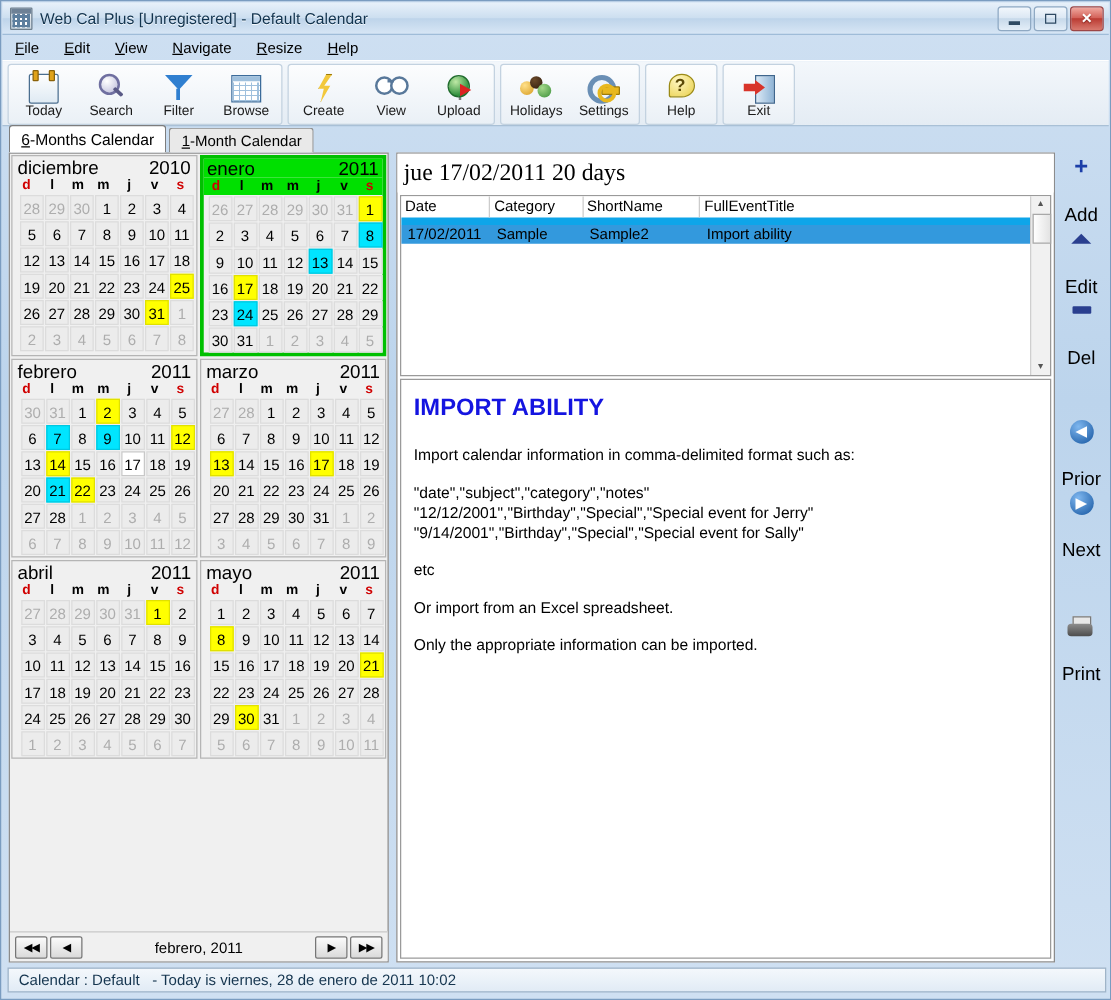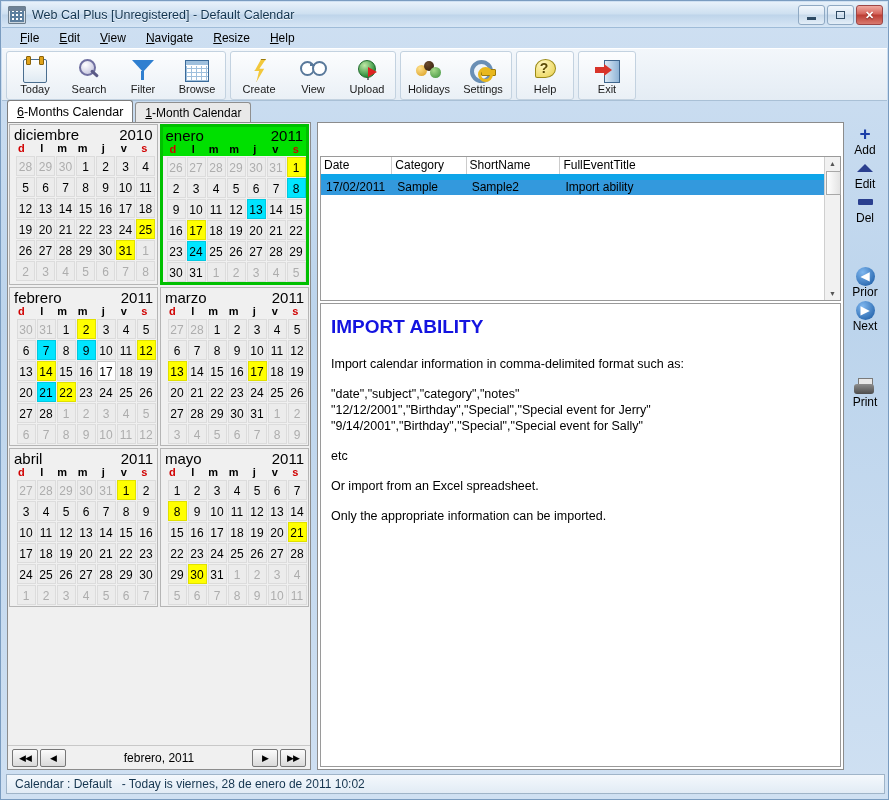--- a/index.html
+++ b/index.html
@@ -54,21 +54,21 @@
   .wbtn.close{
     border-color:#9d4646;
     background:linear-gradient(180deg,#f0a9a0 0%,#d4635a 45%,#bb3c33 50%,#d97a6f 100%);
   }
   .wmin{width:9px;height:3px;background:#2e4a63;margin-top:7px;}
   .wmax{width:9px;height:8px;border:1.5px solid #2e4a63;box-sizing:border-box;}
   .wclose{color:#fff;font-size:11px;font-weight:bold;line-height:1;text-shadow:0 1px 1px #7a1a12;}
   
   #menubar{
     position:absolute;left:1px;top:27px;width:885px;height:20px;
-    display:flex;align-items:center;padding-left:8px;box-sizing:border-box;
+    display:flex;align-items:center;box-sizing:border-box;
   }
   .menu-item{
     padding:2px 10px;font-size:12px;color:#000;cursor:default;
   }
   .menu-item u{text-decoration:underline;}
   
   #toolbar{
     position:absolute;left:1px;top:47px;width:885px;height:53px;
     background:linear-gradient(180deg,#f3f7fb 0%,#e4ecf4 100%);
     border-top:1px solid #ffffff;
@@ -253,21 +253,21 @@
   #rail{
     position:absolute;left:845px;top:121px;width:38px;height:648px;
     display:flex;flex-direction:column;align-items:center;
     background:transparent;
   }
   .rail-btn{
     width:36px;display:flex;flex-direction:column;align-items:center;
     cursor:default;margin-top:2px;
   }
   .rail-ico{height:20px;display:flex;align-items:center;justify-content:center;}
-  .rail-lbl{font-size:12px;color:#000;line-height:12px;}
+  .rail-lbl{font-size:15px;color:#000;line-height:12px;margin-top:23px;}
   .plus{color:#1b3ea8;font-size:19px;font-weight:bold;line-height:16px;}
   .minus{width:15px;height:6px;background:#2a3f8f;border-radius:1px;}
   .edithat{width:0;height:0;border-left:8px solid transparent;border-right:8px solid transparent;border-bottom:8px solid #2a3f8f;}
   .circ{
     width:19px;height:19px;border-radius:50%;
     background:radial-gradient(circle at 35% 28%,#7fb7ef,#13549f);
     color:#fff;font-size:12px;display:flex;align-items:center;justify-content:center;
     line-height:19px;
   }
   .printer{width:22px;height:16px;position:relative;}
@@ -869,20 +869,21 @@
       </div>
       <div id="navlabel">febrero, 2011</div>
       <div class="navgrp">
         <div class="navbtn">▶</div>
         <div class="navbtn">▶▶</div>
       </div>
     </div>
   </div>
 
   <div id="rightpanel">
+    <div id="ev-header">jue 17/02/2011  20 days</div>
 
     <div id="ev-table-wrap">
       <div id="ev-table">
         <div class="ev-head-row">
           <div class="c-date">Date</div>
           <div class="c-cat">Category</div>
           <div class="c-short">ShortName</div>
           <div class="c-full">FullEventTitle</div>
         </div>
         <div id="ev-rows">

